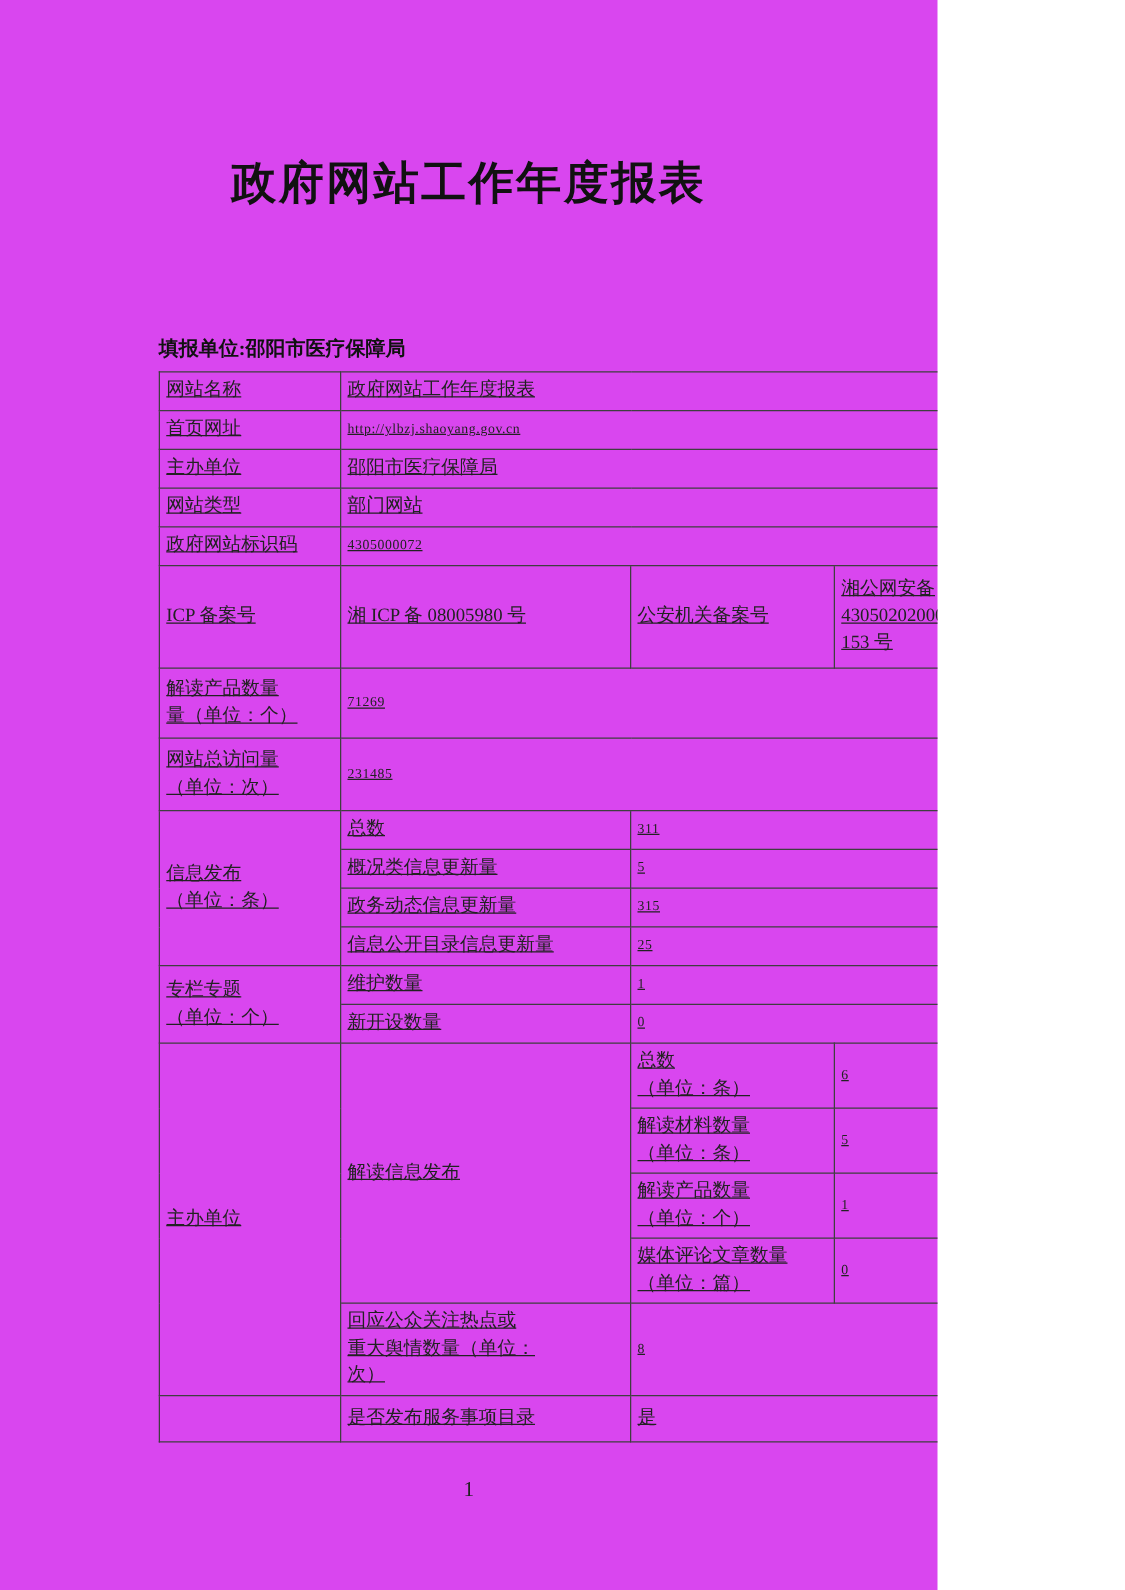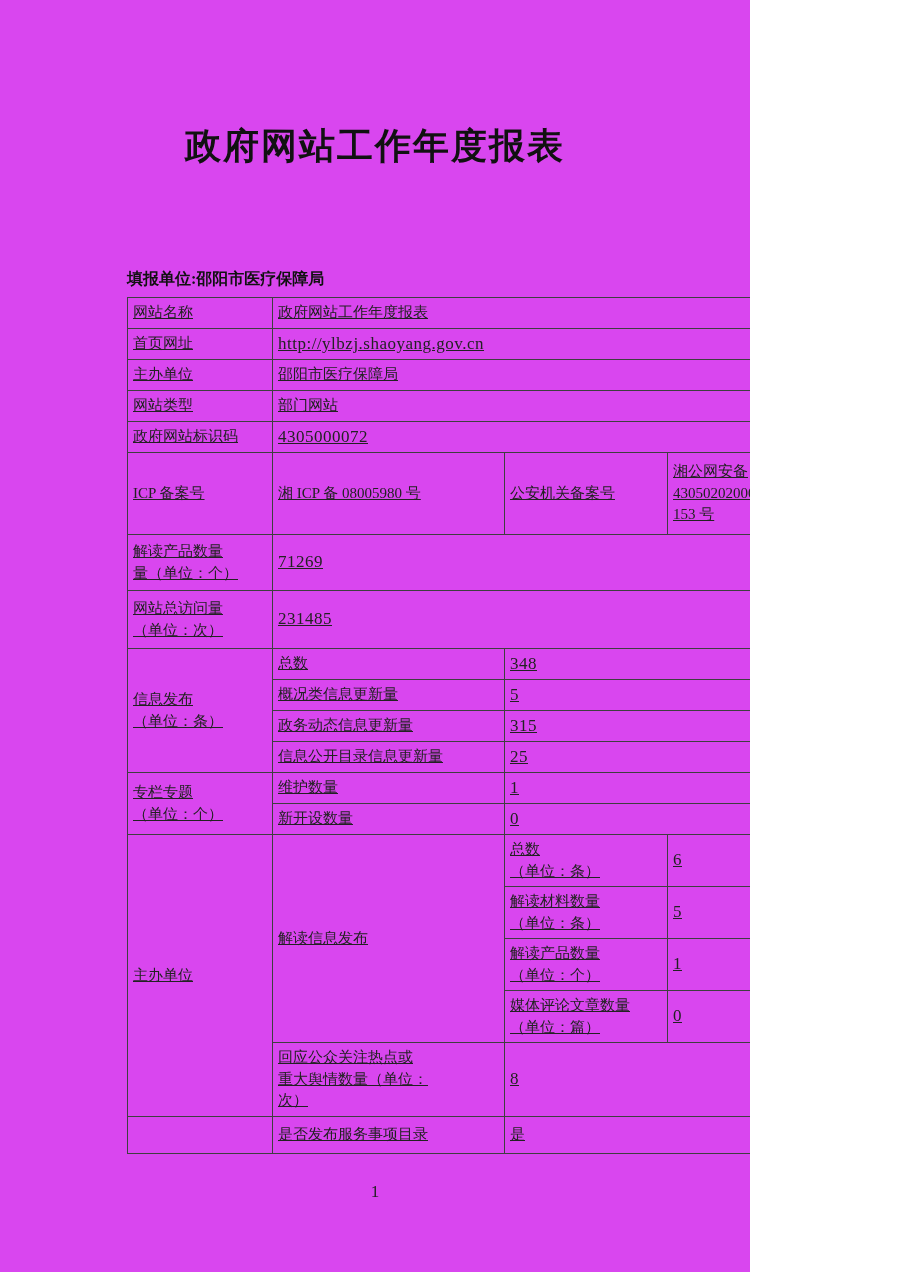--- a/index.html
+++ b/index.html
@@ -54,21 +54,21 @@
   table.report td {
     border: 1px solid #3f3f3f;
     text-align: left;
     vertical-align: middle;
     padding: 2px 5px;
     white-space: pre-line;
     line-height: 1.45;
     color: #222;
     text-decoration: underline;
   }
-  td.num { font-size: 17px; letter-spacing: 0.5px; }
+  td.num { font-size: 11px; letter-spacing: 0.5px; }
   .r31 { height: 31px; }
   .r82 { height: 82px; }
   .r56 { height: 56px; }
   .r58 { height: 58px; }
   .r52 { height: 52px; }
   .r74 { height: 74px; margin-top: 27px; }
   .r37 { height: 37px; }
   .page-number {
     position: absolute;
     top: 1182px;
@@ -133,21 +133,21 @@
       <tr class="r58">
         <td>网站总访问量
 （单位：次）</td>
         <td colspan="3" class="num">231485</td>
       </tr>
 
       <tr class="r31">
         <td rowspan="4">信息发布
 （单位：条）</td>
         <td>总数</td>
-        <td colspan="2" class="num">348</td>
+        <td colspan="2" class="num">311</td>
       </tr>
       <tr class="r31">
         <td>概况类信息更新量</td>
         <td colspan="2" class="num">5</td>
       </tr>
       <tr class="r31">
         <td>政务动态信息更新量</td>
         <td colspan="2" class="num">315</td>
       </tr>
       <tr class="r31">

